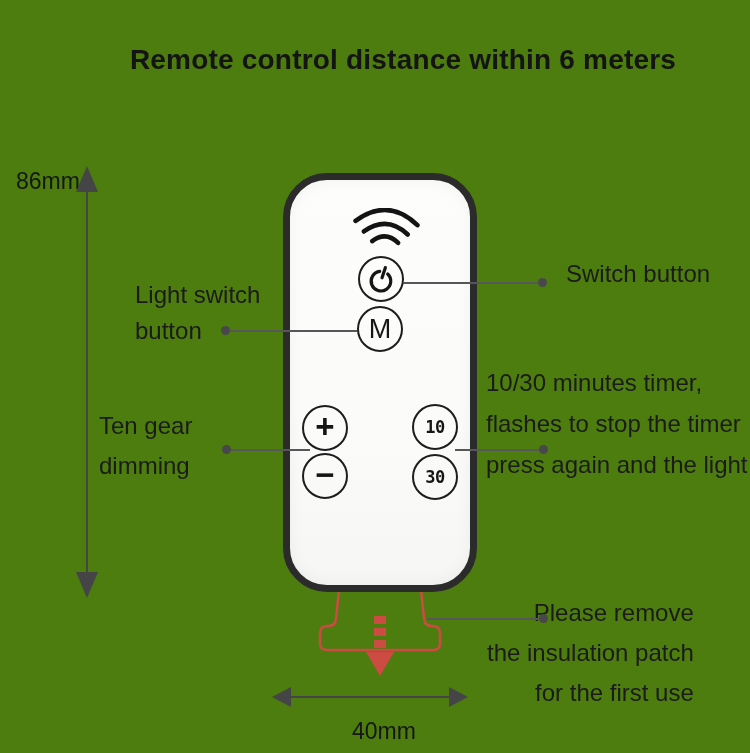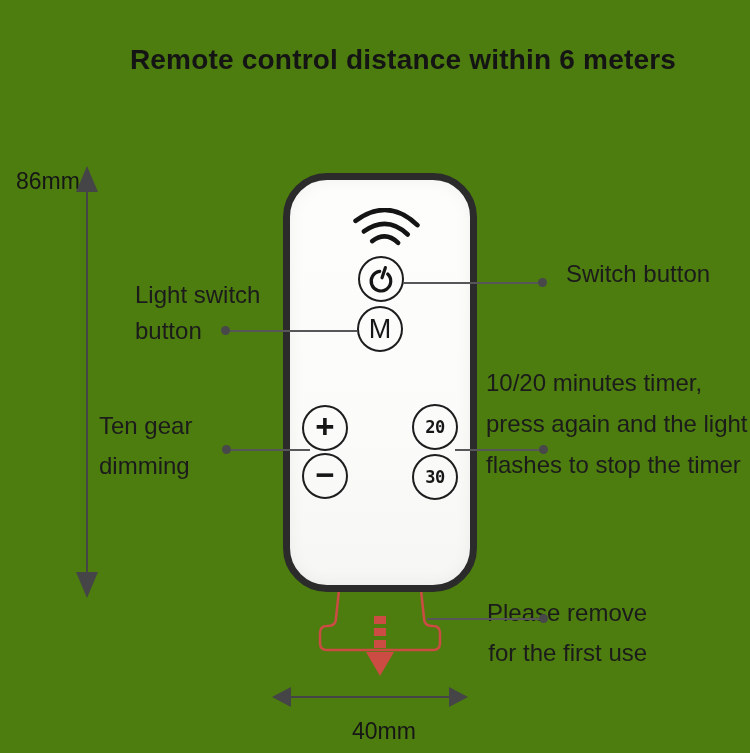--- a/index.html
+++ b/index.html
@@ -112,21 +112,21 @@
 
     <div class="btn" id="btn-plus">
       <span class="glyph-pm">+</span>
     </div>
 
     <div class="btn" id="btn-minus">
       <span class="glyph-pm">−</span>
     </div>
 
     <div class="btn" id="btn-10">
-      <span class="glyph-t">20</span>
+      <span class="glyph-t">10</span>
     </div>
 
     <div class="btn" id="btn-30">
       <span class="glyph-t">30</span>
     </div>
   </div>
 
   <svg class="abs" id="patch" width="140" height="95" viewBox="0 0 140 95">
     <path d="M29 2 L26 30 Q26 38 18 38 L17 38 Q10 38 10 45 L10 55 Q10 62 17 62 L123 62 Q130 62 130 55 L130 45 Q130 38 123 38 L122 38 Q114 38 114 30 L111 2" fill="none" stroke="#cc4b42" stroke-width="2.5" stroke-linejoin="round"></path>
     <g fill="#cc4b42">
@@ -156,27 +156,28 @@
   <div class="abs note" id="note-switch">
     <div>Switch button</div>
   </div>
 
   <div class="abs note" id="note-ten">
     <div>Ten gear</div>
     <div>dimming</div>
   </div>
 
   <div class="abs note" id="note-timer">
-    <div>10/20 minutes timer,</div>
+    <div>10/30 minutes timer,</div>
+    <div>flashes to stop the timer</div>
     <div>press again and the light</div>
-    <div>flashes to stop the timer</div>
   </div>
 
   <div class="abs note" id="note-insul">
     <div>Please remove</div>
+    <div>the insulation patch</div>
     <div>for the first use</div>
   </div>
 
   <div class="abs tri" id="hleft"></div>
   <div class="abs" id="hline"></div>
   <div class="abs tri" id="hright"></div>
   <div class="abs dim-label" id="lbl40">40mm</div>
 
 </div>
 

